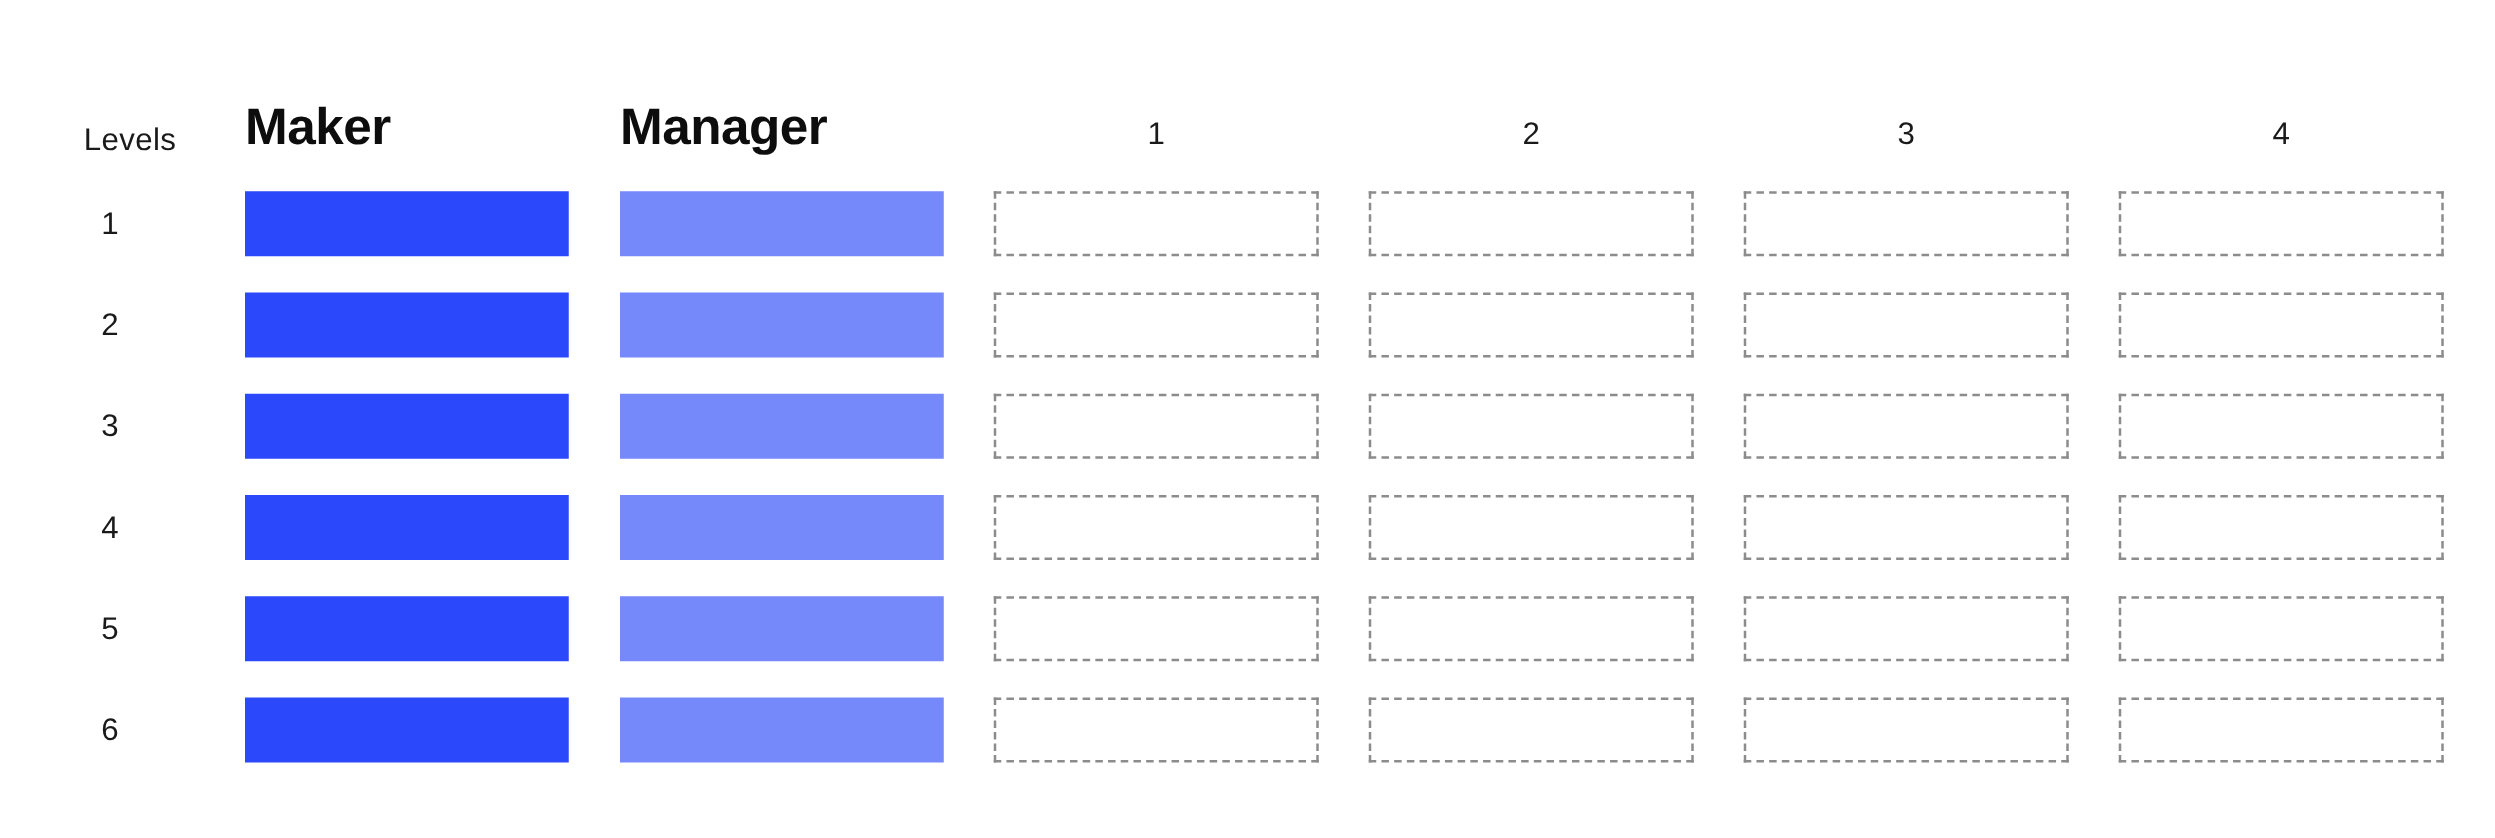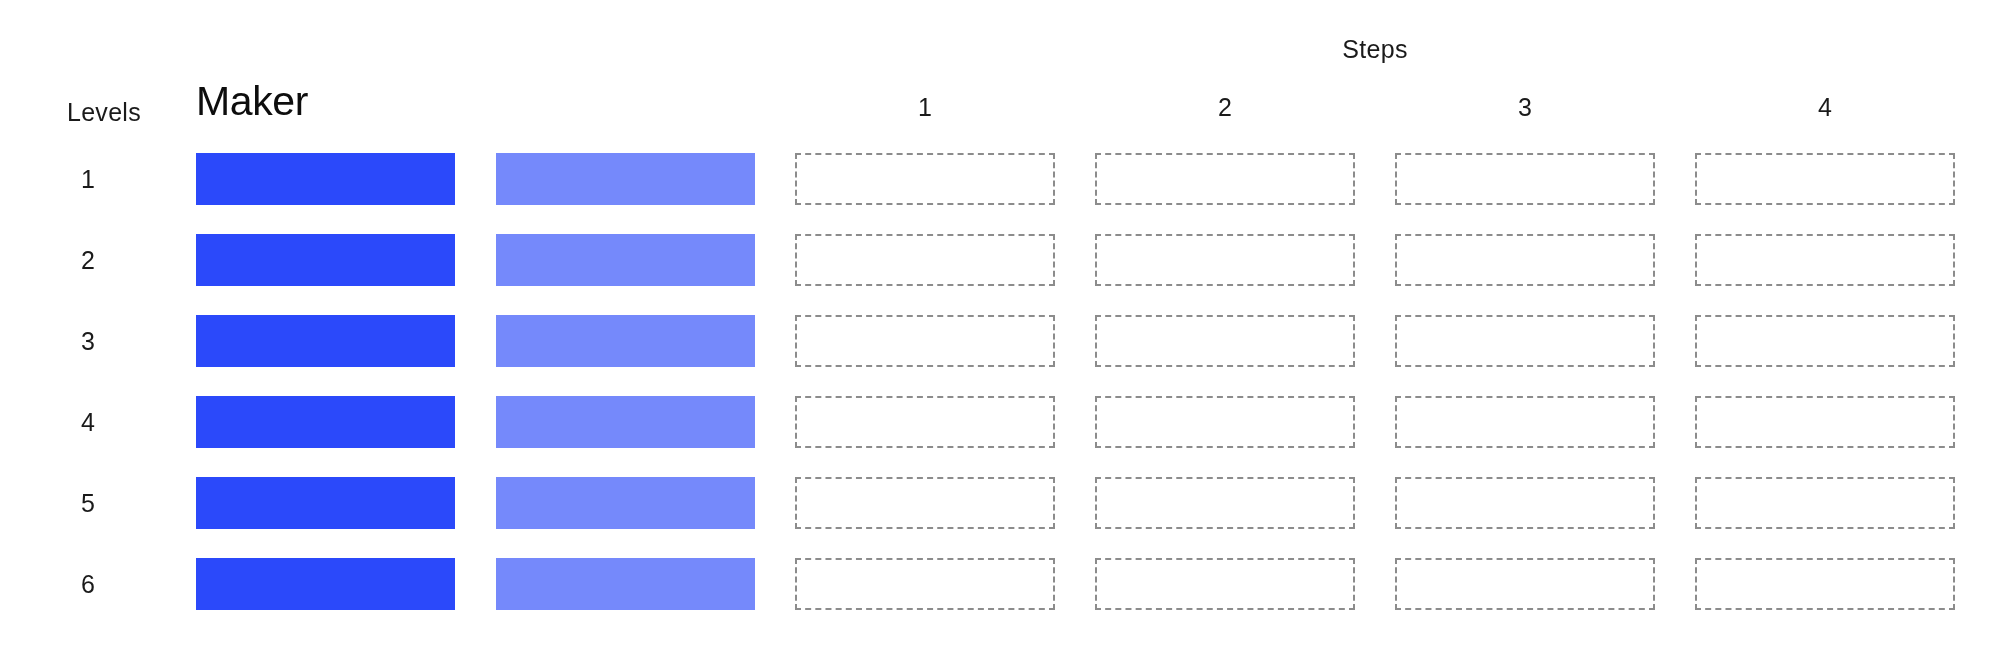--- a/index.html
+++ b/index.html
@@ -33,21 +33,21 @@
     color: #1a1a1a;
     letter-spacing: 0.3px;
     white-space: nowrap;
   }
 
   .hdr-group {
     position: absolute;
     top: 76px;
     font-size: 41px;
     line-height: 50px;
-    font-weight: 400;
+    font-weight: 700;
     color: #0d0d0d;
     letter-spacing: -0.4px;
     white-space: nowrap;
   }
   .hdr-group.maker   { left: 196px; }
   .hdr-group.manager { left: 496px; }
 
   .hdr-steps {
     position: absolute;
     top: 34px;
@@ -107,22 +107,22 @@
 </style>
 </head>
 <body>
 
 <div id="canvas" style="background: rgb(255, 255, 255);">
 
   <div class="hdr-levels" style="color: rgb(26, 26, 26);">Levels</div>
 
   <div class="hdr-group maker">Maker</div>
 
+  <div class="hdr-group manager">Manager</div>
 
-  <div class="hdr-steps" style="color: rgb(26, 26, 26);">Steps</div>
 
   <div class="hdr-stepnum" id="stepnum-0" style="left: 795px; color: rgb(26, 26, 26);">1</div>
   <div class="hdr-stepnum" id="stepnum-1" style="left: 1095px; color: rgb(26, 26, 26);">2</div>
   <div class="hdr-stepnum" id="stepnum-2" style="left: 1395px; color: rgb(26, 26, 26);">3</div>
   <div class="hdr-stepnum" id="stepnum-3" style="left: 1695px; color: rgb(26, 26, 26);">4</div>
 
   <div class="row-label" id="rowlabel-0" style="top: 153px; color: rgb(26, 26, 26);">1</div>
   <div class="cell bar-maker" id="maker-0" style="top: 153px; background: rgb(43, 73, 250);"></div>
   <div class="cell bar-manager" id="manager-0" style="top: 153px; background: rgb(117, 137, 251);"></div>
   <div class="cell step-slot" id="slot-0-0" style="top: 153px; left: 795px; border-color: rgb(140, 140, 140);"></div>

